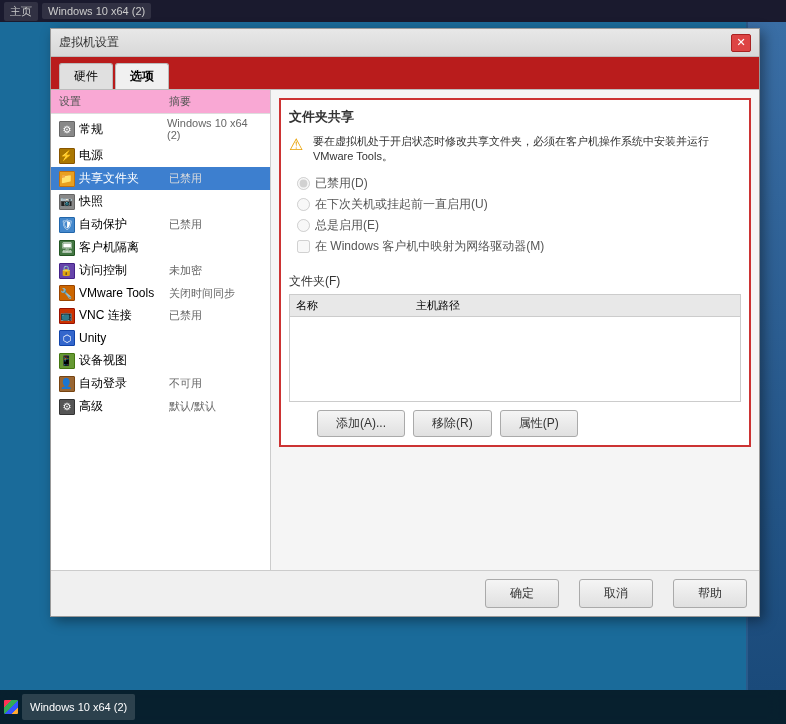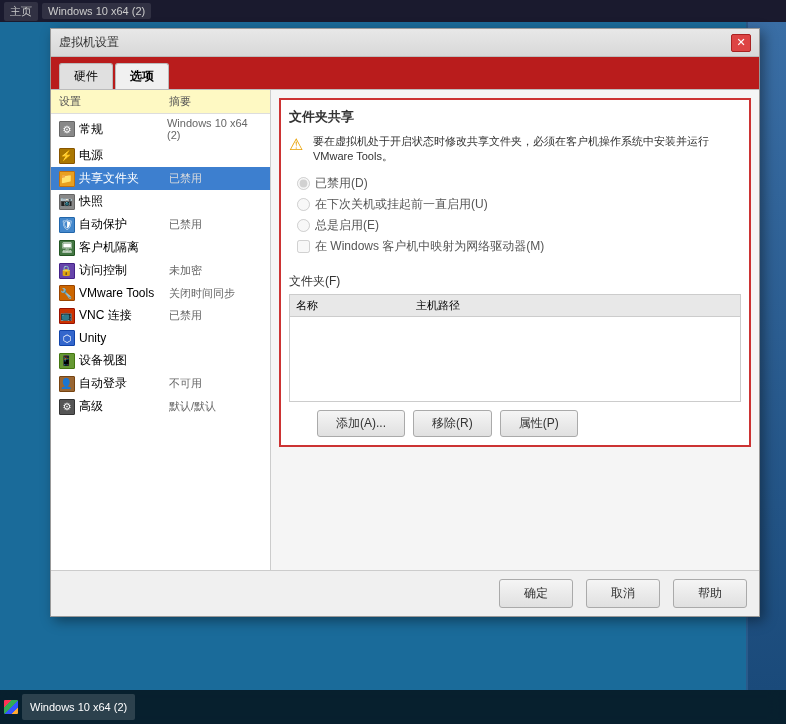--- a/index.html
+++ b/index.html
@@ -107,21 +107,21 @@
     .sidebar {
       width: 220px;
       background: #fff;
       border-right: 1px solid #ccc;
       overflow-y: auto;
     }
 
     .sidebar-header {
       display: flex;
       padding: 4px 8px;
-      background: #fef9c3;
+      background: #f9a8d4;
       border-bottom: 1px solid #ddd;
       font-size: 11px;
       color: #555;
     }
     .sidebar-header .col1 { width: 110px; }
     .sidebar-header .col2 { flex: 1; }
 
     .sidebar-item {
       display: flex;
       align-items: center;
@@ -262,21 +262,21 @@
       color: #333;
     }
 
     
     .dialog-footer {
       padding: 8px 12px;
       background: #f0f0f0;
       border-top: 1px solid #ccc;
       display: flex;
       justify-content: flex-end;
-      gap: 13px;
+      gap: 20px;
     }
 
     .btn-primary {
       padding: 5px 24px;
       font-size: 12px;
       background: linear-gradient(to bottom, #f5f5f5, #e0e0e0);
       border: 1px solid #aaa;
       border-radius: 3px;
       cursor: pointer;
       color: #333;

